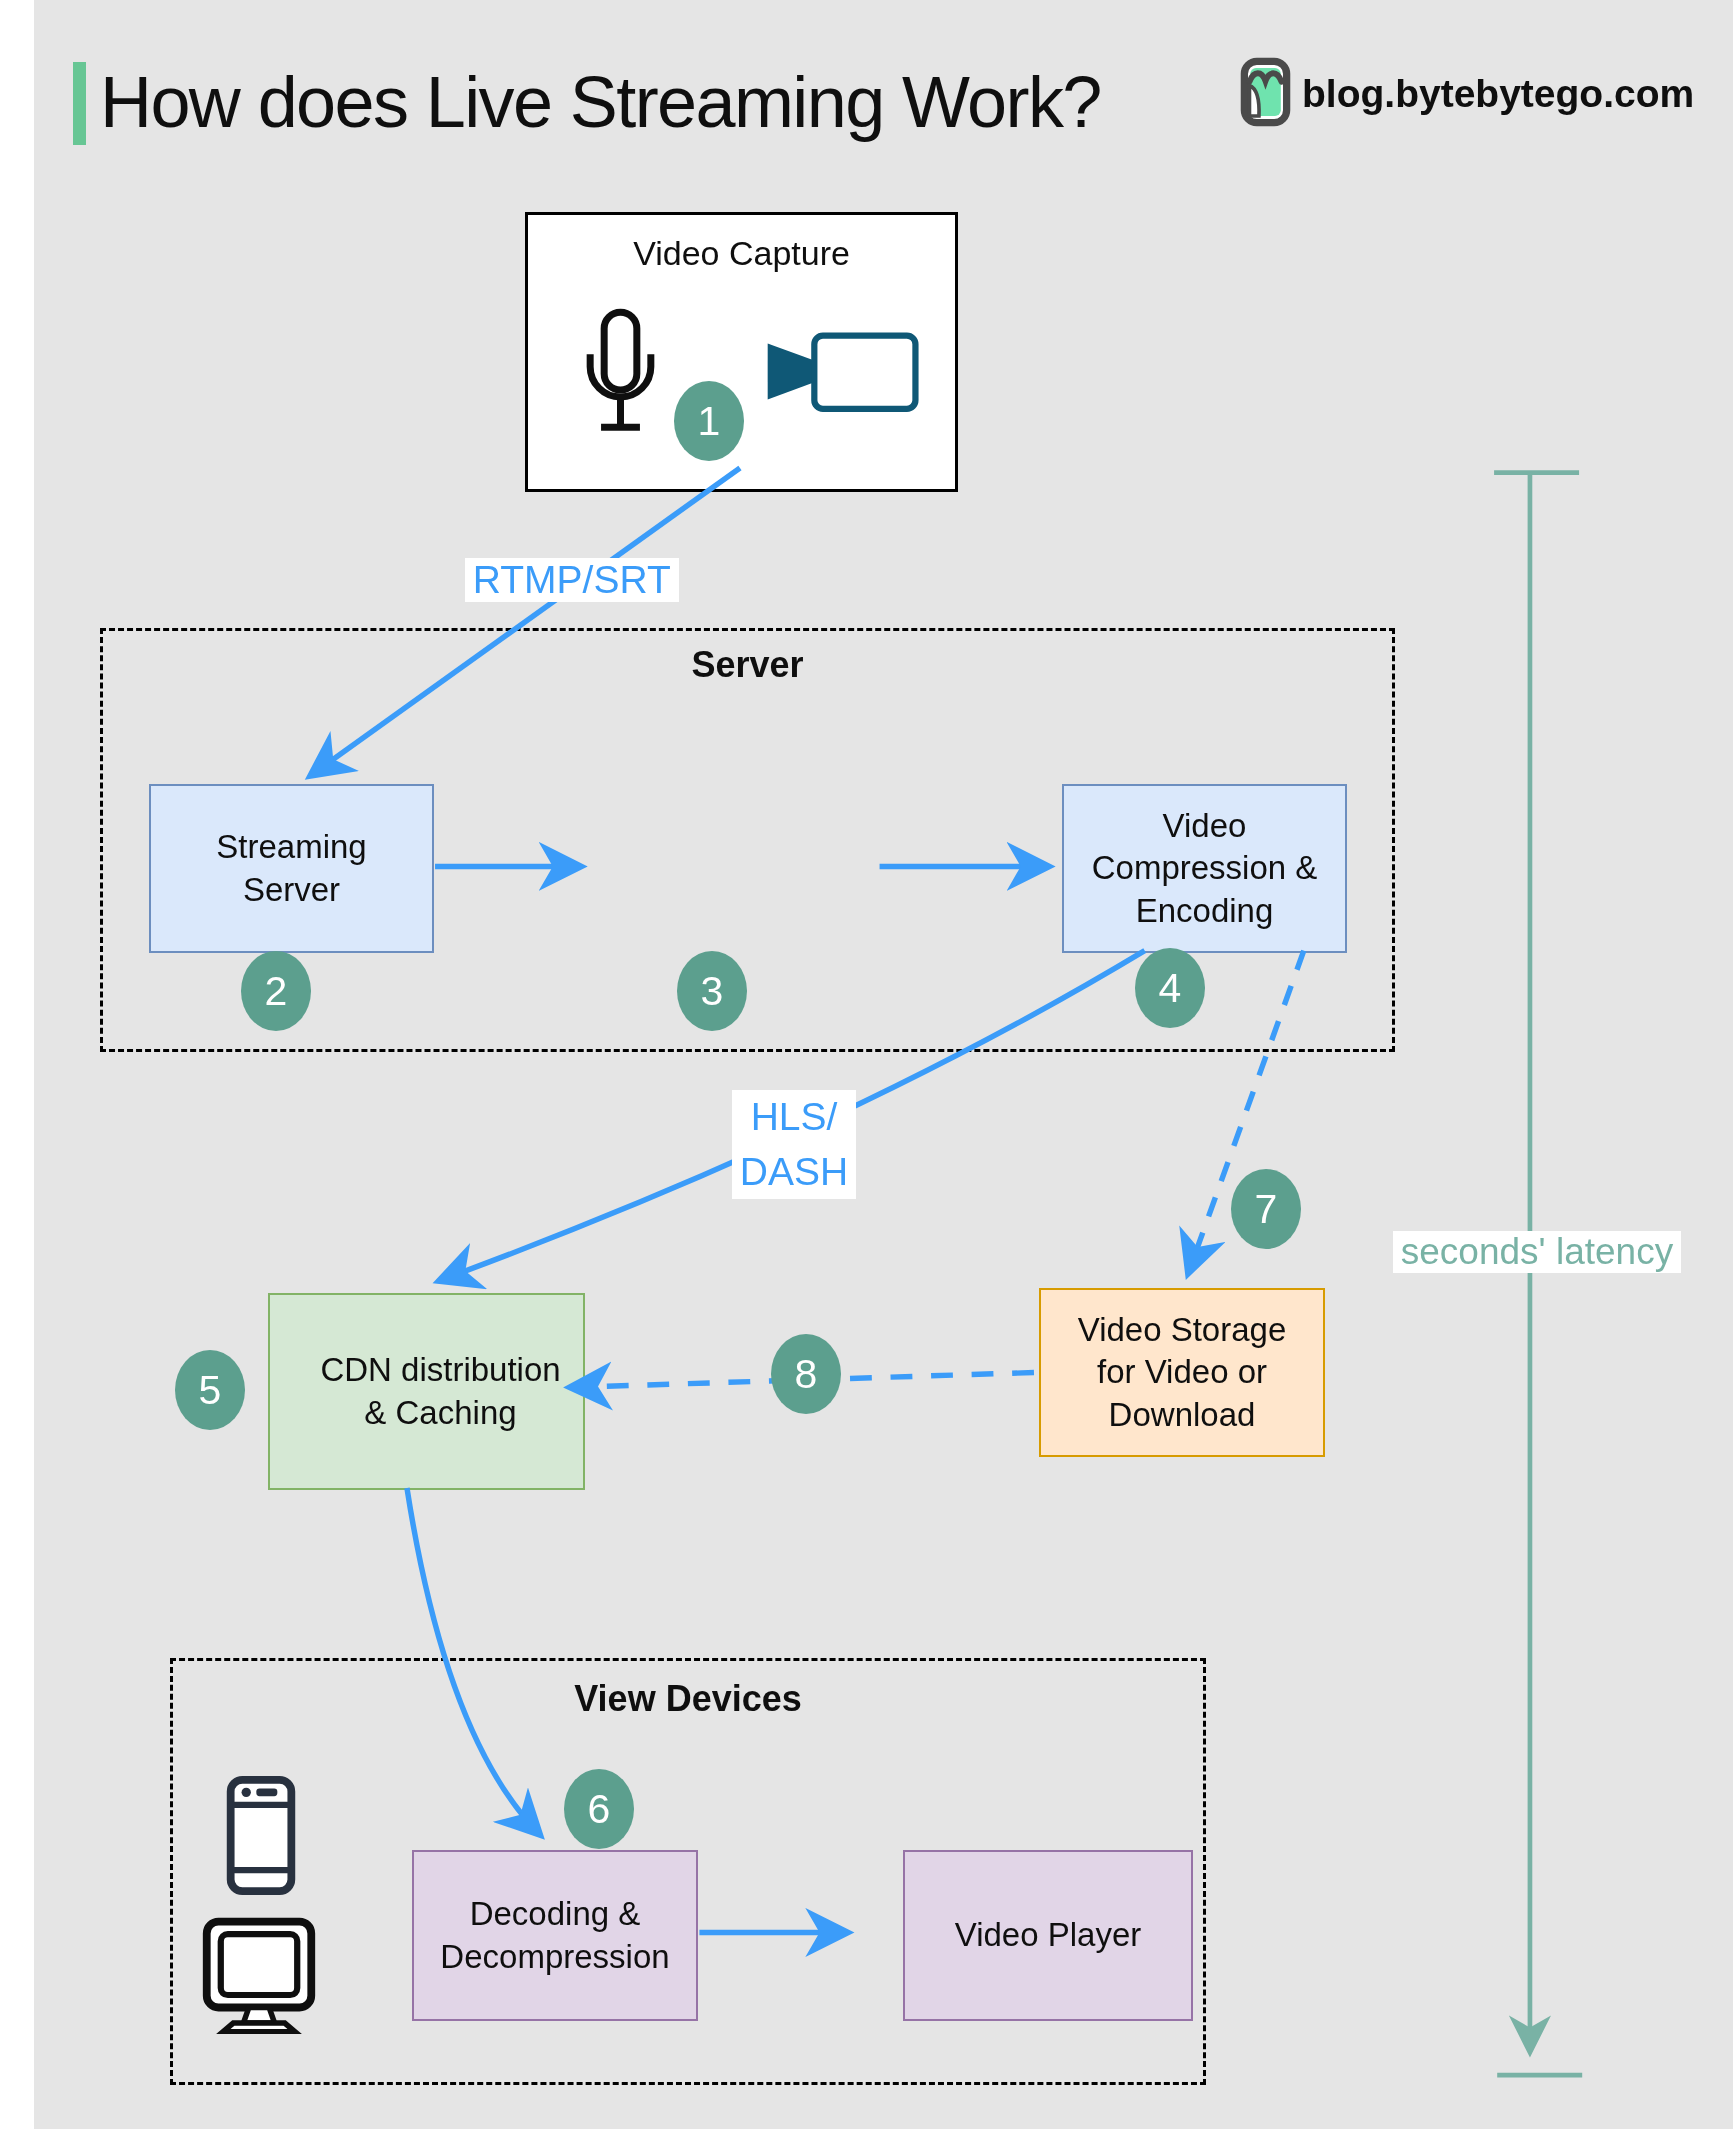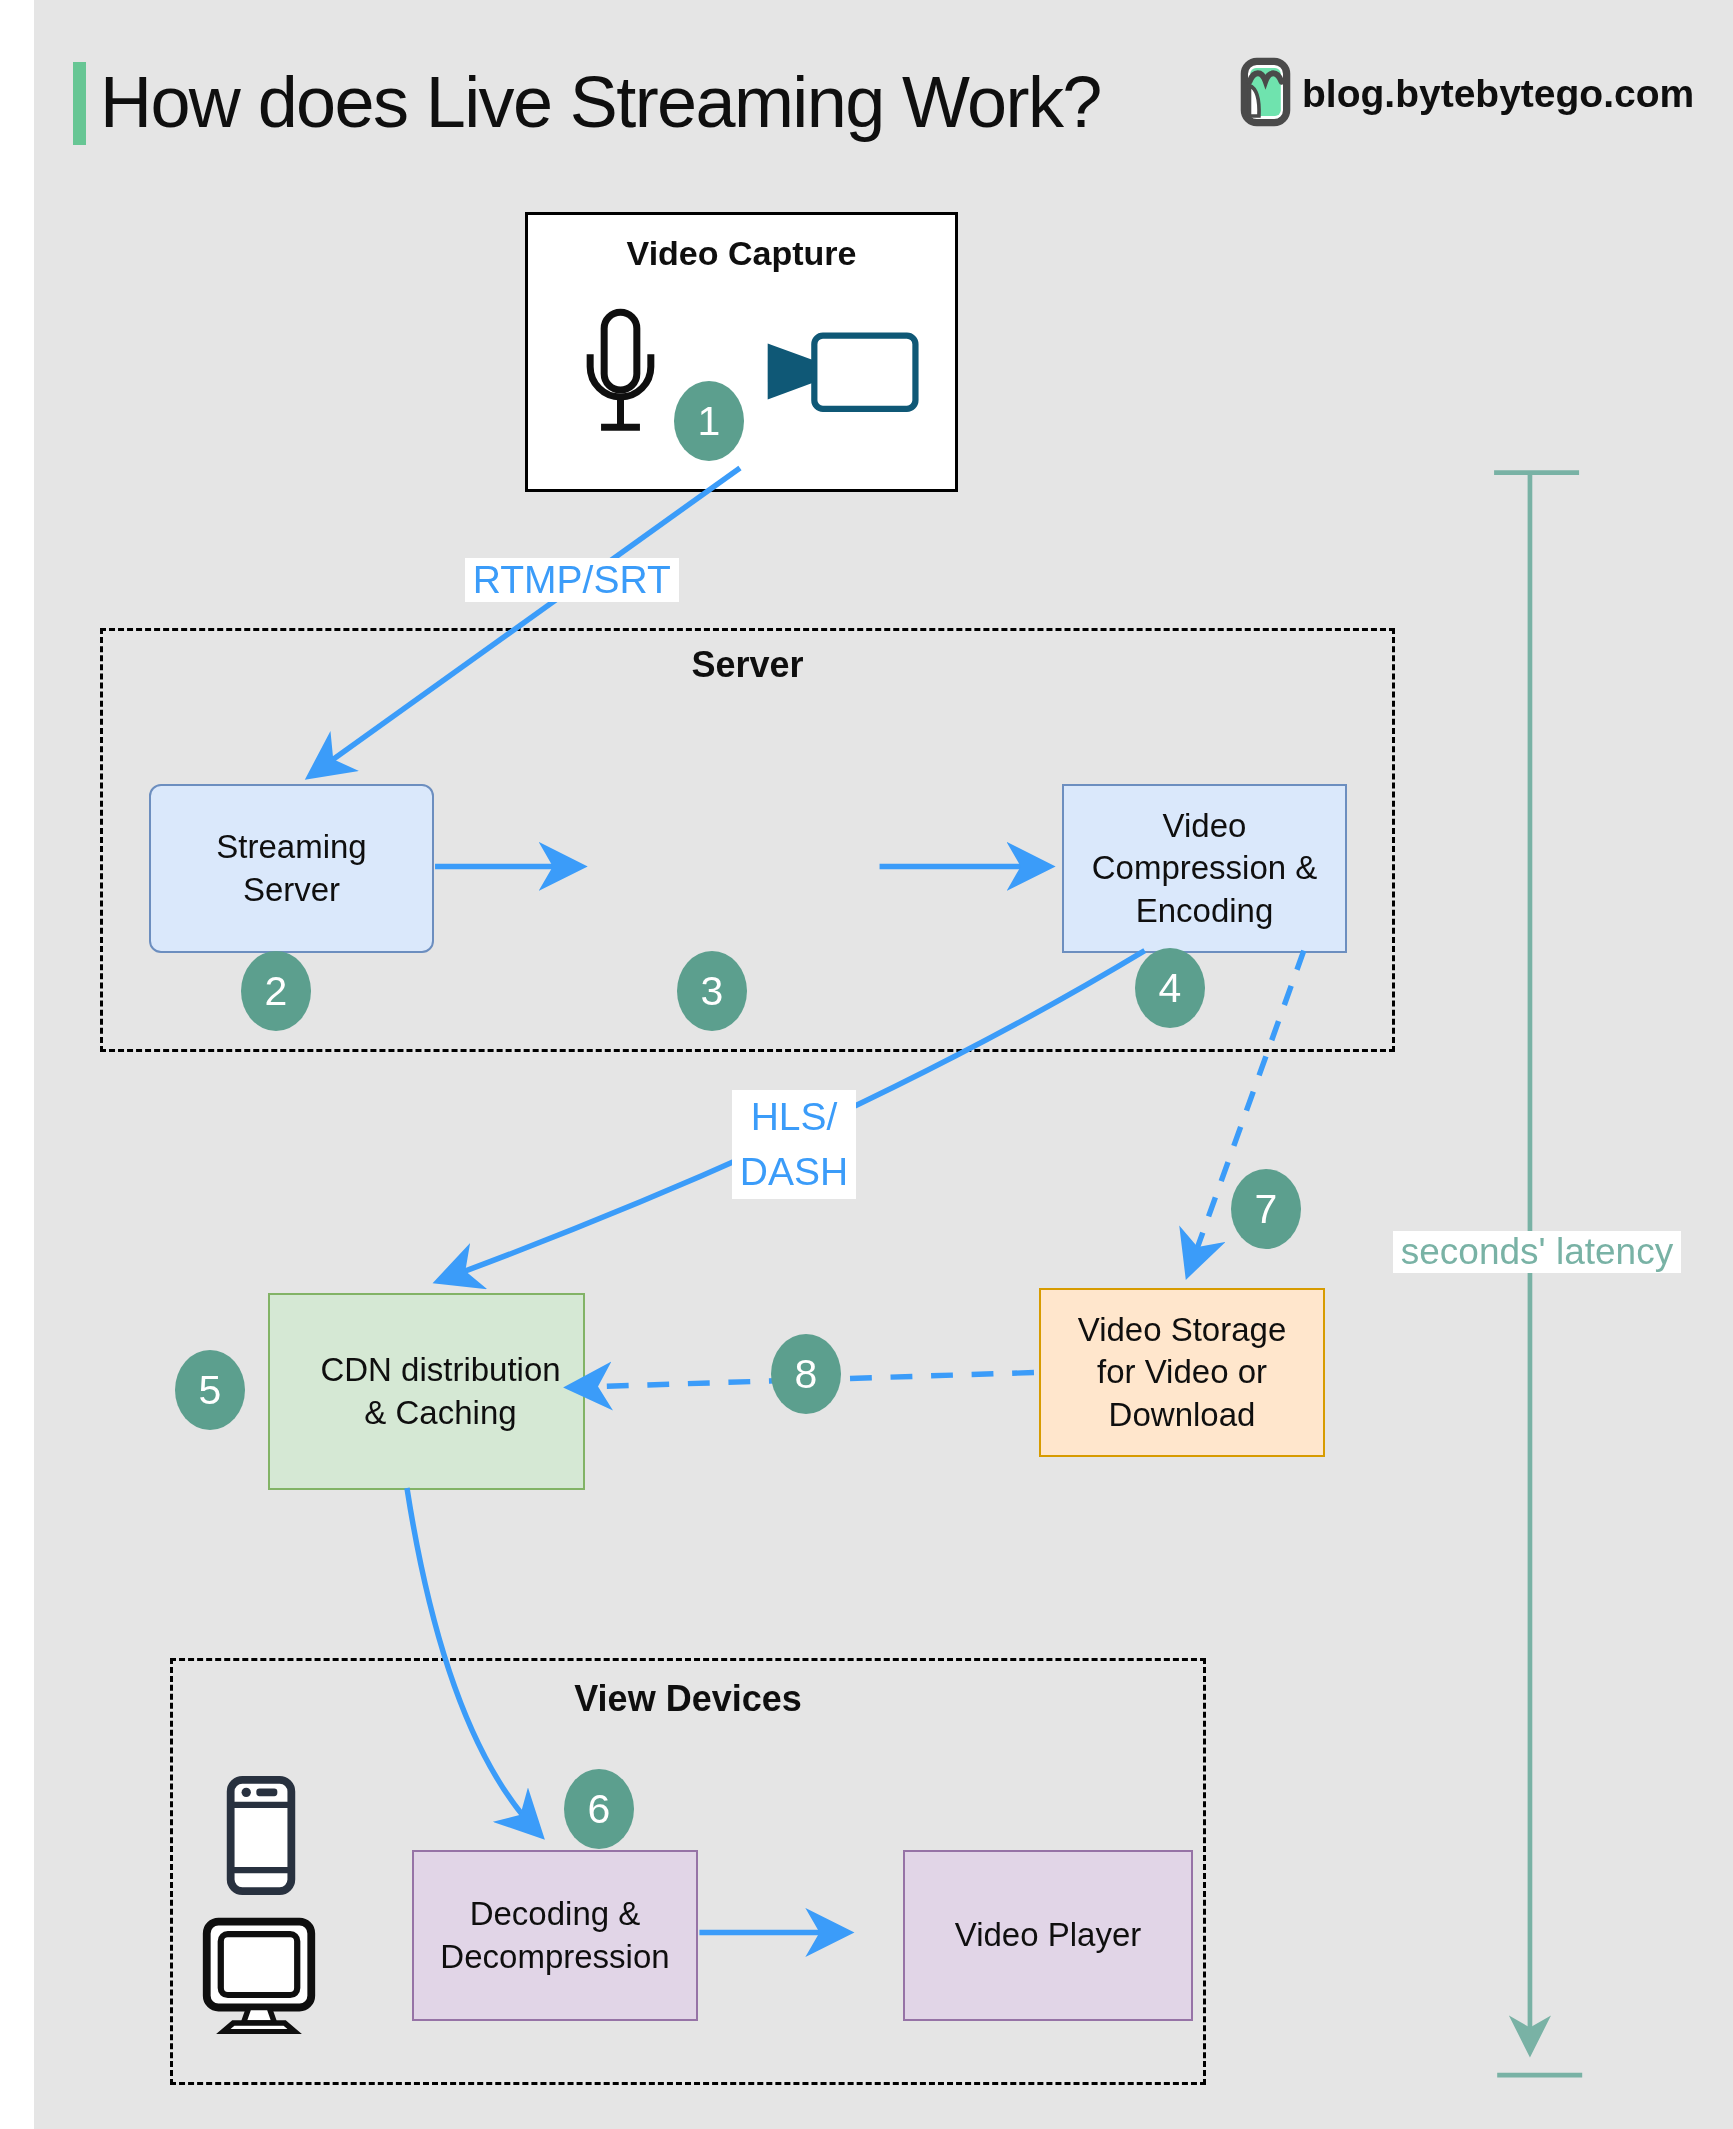--- a/index.html
+++ b/index.html
@@ -17,23 +17,23 @@
   .group-server{left:66px;top:628px;width:1289px;height:418px;}
   .group-view{left:136px;top:1658px;width:1030px;height:421px;}
   .group-label{position:absolute;top:12.5px;left:0;right:0;text-align:center;font-weight:700;font-size:36px;}
   .group-view .group-label{top:17px;}
   
   .node{
     position:absolute;display:flex;flex-direction:column;justify-content:center;align-items:center;
     text-align:center;font-size:33px;line-height:1.28;z-index:2;border:2.3px solid;
   }
   .node-capture{left:491px;top:212px;width:427px;height:257px;background:#fff;border:3.1px solid #000;
-    justify-content:flex-start;padding-top:17px;font-weight:700;font-size:34px;}
+    justify-content:flex-start;padding-top:17px;font-weight:400;font-size:34px;}
   .node-blue{background:#DAE8FB;border-color:#6C8EBF;}
-  .node-streaming{left:115px;top:784px;width:281px;height:165px;border-radius:12px;}
+  .node-streaming{left:115px;top:784px;width:281px;height:165px;}
   .node-seg{left:560px;top:784px;width:281px;height:165px;}
   .node-vce{left:1028px;top:784px;width:281px;height:165px;}
   .node-cdn{left:234px;top:1293px;width:285px;height:193px;background:#D5E8D4;border-color:#82B366;padding-left:28px;}
   .node-storage{left:1005px;top:1288px;width:282px;height:165px;background:#FFE6CC;border-color:#D79B00;}
   .node-purple{background:#E1D5E7;border-color:#9673A6;}
   .node-decode{left:378px;top:1850px;width:282px;height:167px;align-items:center;}
   .node-player{left:869px;top:1850px;width:286px;height:167px;}
   
   .arrows{position:absolute;left:0;top:0;z-index:3;pointer-events:none;}
   

